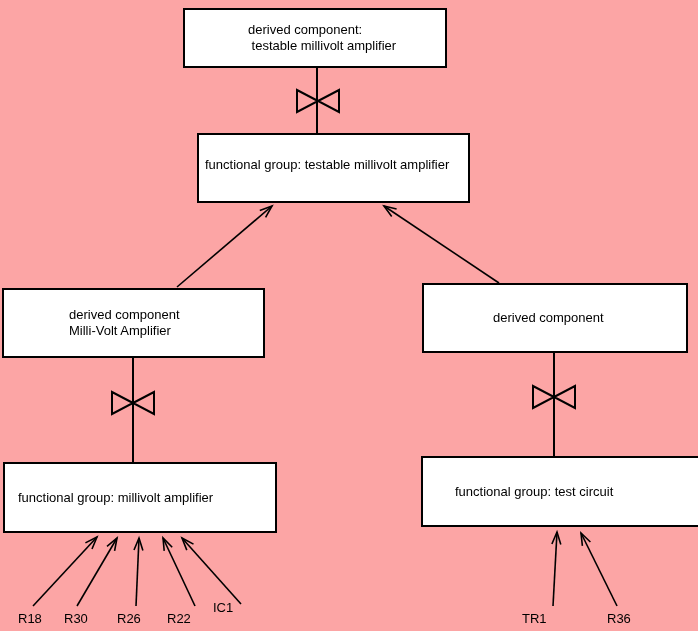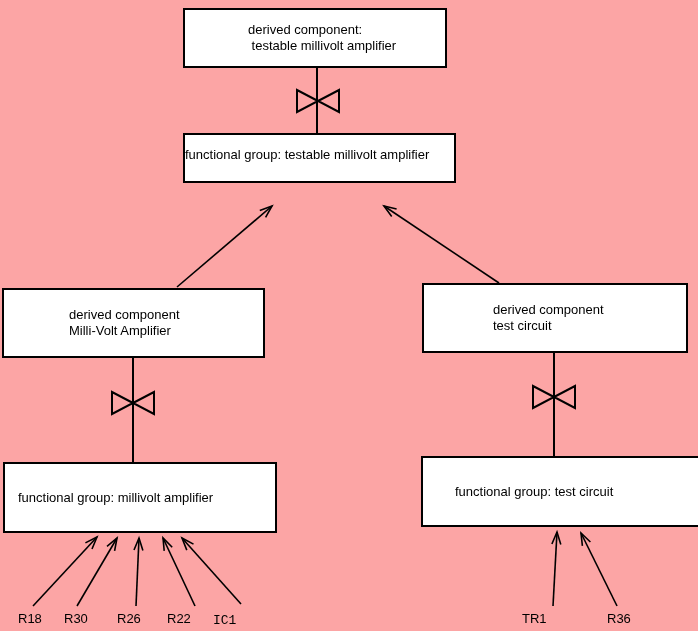--- a/index.html
+++ b/index.html
@@ -104,43 +104,42 @@
       <line x1="617" y1="606" x2="581" y2="533"></line>
       <polyline points="582.4,545.9 581,533 590.4,542"></polyline>
     </g>
   </svg>
 
   <div class="node" style="left:183px; top:8px; width:264px; height:60px; padding-left:63px;">
     <span>derived component:</span>
     <span> testable millivolt amplifier</span>
   </div>
 
-  <div class="node" style="left:183px; top:133px; width:273px; height:50px; padding-bottom:7px;">
+  <div class="node" style="left:197px; top:133px; width:273px; height:70px; padding-left:6px; padding-bottom:7px;">
     <span>functional group: testable millivolt amplifier</span>
   </div>
 
   <div class="node" style="left:2px; top:288px; width:263px; height:70px; padding-left:65px;">
     <span>derived component</span>
     <span>Milli-Volt Amplifier</span>
   </div>
 
   <div class="node" style="left:3px; top:462px; width:274px; height:71px; padding-left:13px;">
     <span>functional group: millivolt amplifier</span>
   </div>
 
   <div class="node" style="left:422px; top:283px; width:266px; height:70px; padding-left:69px;">
     <span>derived component</span>
-    <span>test circuit</span>
   </div>
 
   <div class="node" style="left:421px; top:456px; width:308px; height:71px; padding-left:32px;">
     <span>functional group: test circuit</span>
   </div>
 
   <div class="component-label" style="left:18px; top:611px;">R18</div>
   <div class="component-label" style="left:64px; top:611px;">R30</div>
   <div class="component-label" style="left:117px; top:611px;">R26</div>
   <div class="component-label" style="left:167px; top:611px;">R22</div>
-  <div class="component-label" style="left:213px; top:613px;font-family:Liberation Mono, monospace;">IC1</div>
+  <div class="component-label" style="left:213px; top:600px;">IC1</div>
   <div class="component-label" style="left:522px; top:611px;text-align:center;">TR1</div>
   <div class="component-label" style="left:607px; top:611px;">R36</div>
 
 </div>
 
 </body></html>

